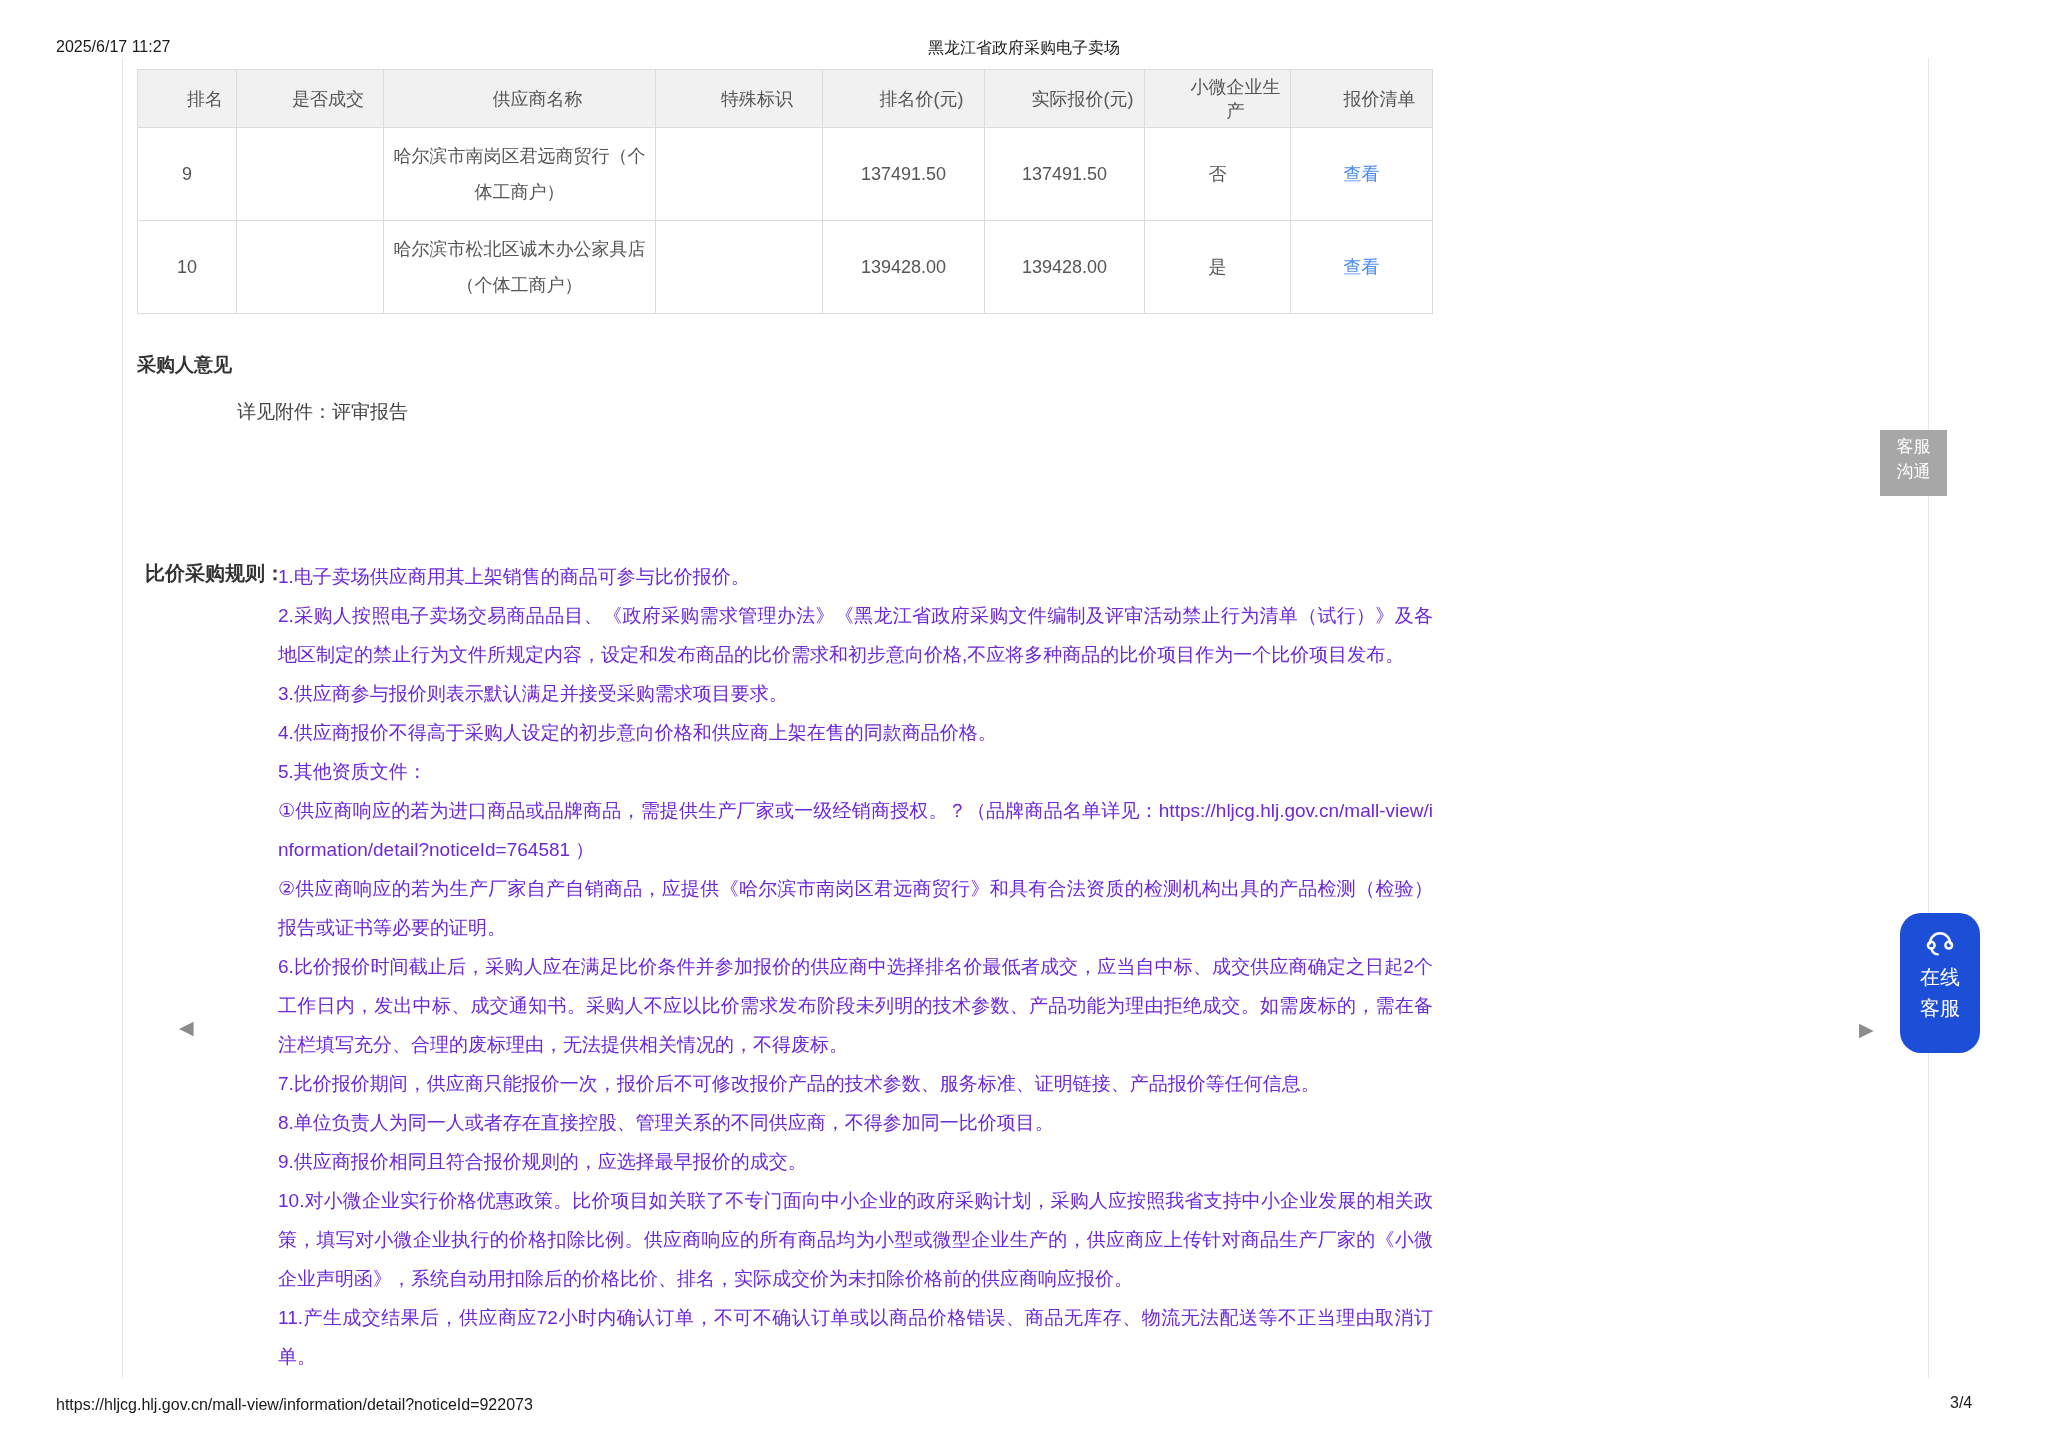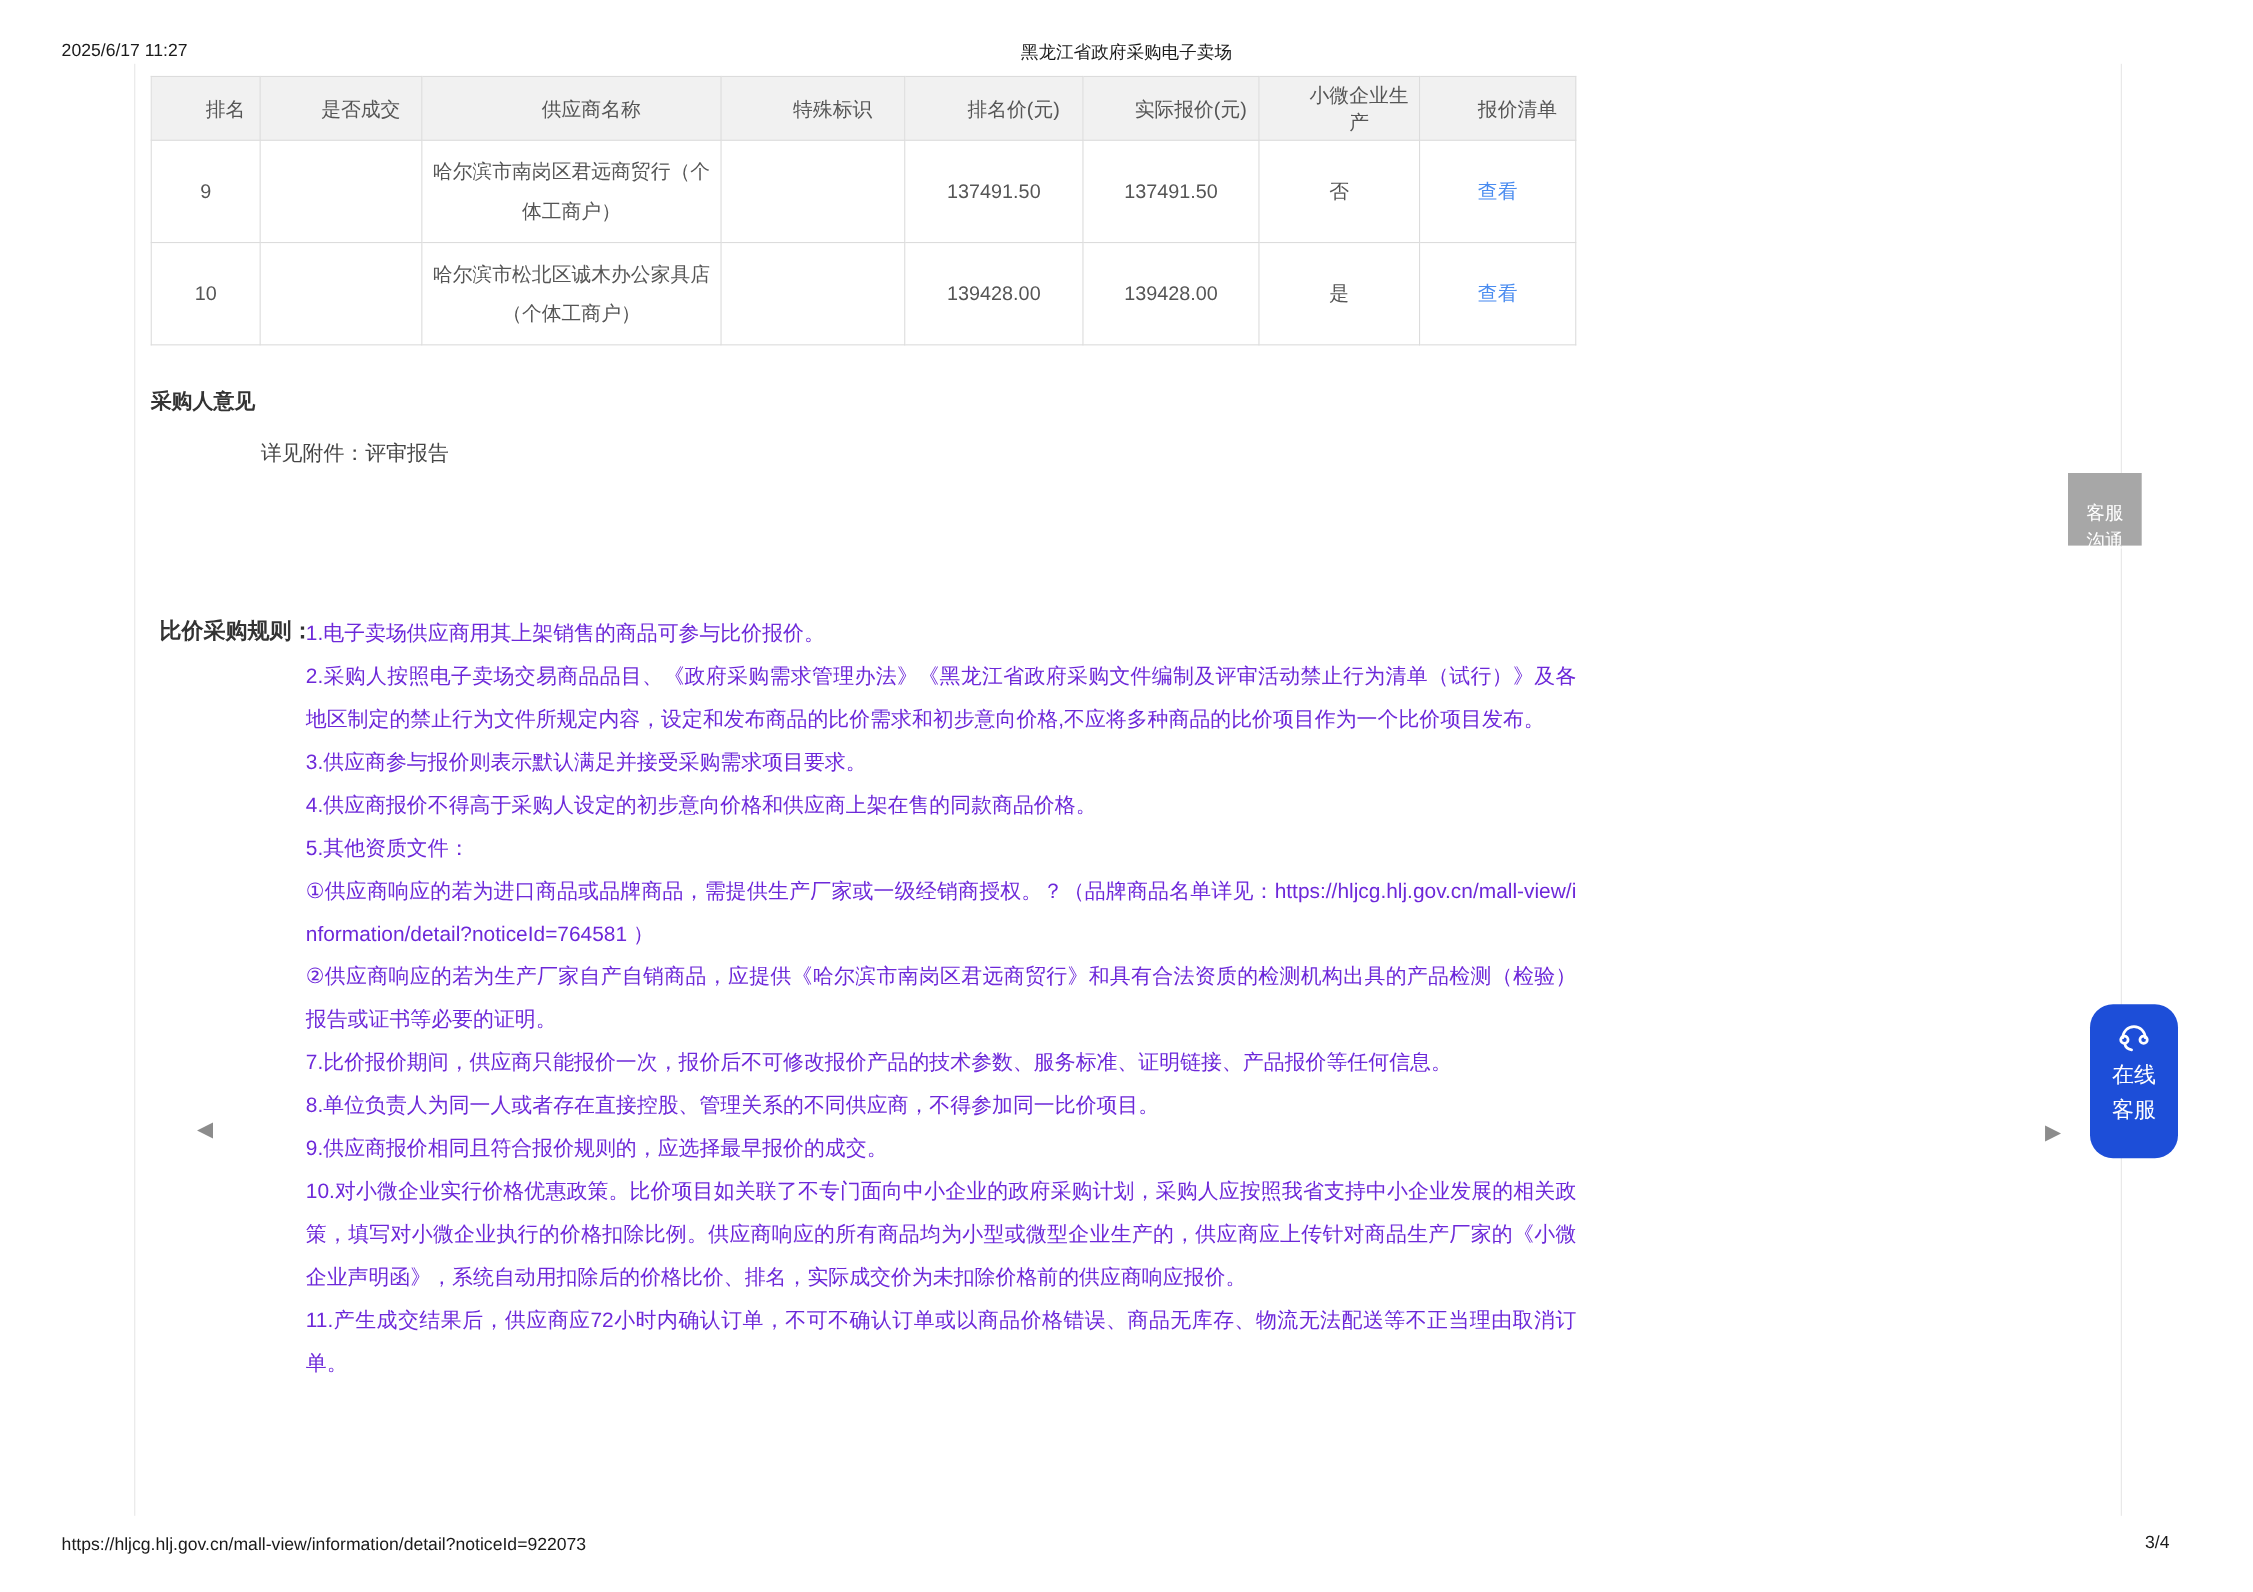--- a/index.html
+++ b/index.html
@@ -26,21 +26,21 @@
   col.c1{width:99px} col.c2{width:147px} col.c3{width:272px} col.c4{width:167px}
   col.c5{width:162px} col.c6{width:160px} col.c7{width:146px} col.c8{width:142px}
   a.view-link { color:#4a8cf0; text-decoration:none; cursor:pointer; }
 
   
   .op-heading { position:absolute; left:137px; top:352px; font-size:19px; font-weight:bold; color:#333; }
   .op-content { position:absolute; left:237px; top:399px; font-size:19px; color:#454545; }
 
   
   .chat-btn { position:absolute; left:1880px; top:430px; width:67px; height:66px; background:#a7a7a7;
-              color:#fff; font-size:17px; line-height:25px; text-align:center; padding-top:24px; cursor:pointer; z-index:5; }
+              color:#fff; font-size:17px; line-height:25px; text-align:center; padding-top:4px; cursor:pointer; z-index:5; }
   .online-btn { position:absolute; left:1900px; top:913px; width:80px; height:140px; background:#1d4ed8;
                 color:#fff; text-align:center; cursor:pointer; z-index:5;border-radius:21px; }
   .online-btn svg { margin-top:13px; }
   .online-btn .lbl { font-size:20px; line-height:31px; }
 
   
   .rules-heading { position:absolute; left:145px; top:560px; font-size:20px; font-weight:bold; color:#333; }
   .rules-body { position:absolute; left:278px; top:557px; width:1155px; font-size:19px; line-height:39px;
                 color:#6d28d9; text-align:justify; word-break:break-all; }
   .rules-body p { margin:0; }
@@ -117,20 +117,21 @@
 
   <div class="rules-heading">比价采购规则：</div>
   <div class="rules-body">
     <p>1.电子卖场供应商用其上架销售的商品可参与比价报价。</p>
     <p>2.采购人按照电子卖场交易商品品目、《政府采购需求管理办法》《黑龙江省政府采购文件编制及评审活动禁止行为清单（试行）》及各地区制定的禁止行为文件所规定内容，设定和发布商品的比价需求和初步意向价格,不应将多种商品的比价项目作为一个比价项目发布。</p>
     <p>3.供应商参与报价则表示默认满足并接受采购需求项目要求。</p>
     <p>4.供应商报价不得高于采购人设定的初步意向价格和供应商上架在售的同款商品价格。</p>
     <p>5.其他资质文件：</p>
     <p>①供应商响应的若为进口商品或品牌商品，需提供生产厂家或一级经销商授权。？（品牌商品名单详见：https://hljcg.hlj.gov.cn/mall-view/information/detail?noticeId=764581 ）</p>
     <p>②供应商响应的若为生产厂家自产自销商品，应提供《哈尔滨市南岗区君远商贸行》和具有合法资质的检测机构出具的产品检测（检验）报告或证书等必要的证明。</p>
+    <p>6.比价报价时间截止后，采购人应在满足比价条件并参加报价的供应商中选择排名价最低者成交，应当自中标、成交供应商确定之日起2个工作日内，发出中标、成交通知书。采购人不应以比价需求发布阶段未列明的技术参数、产品功能为理由拒绝成交。如需废标的，需在备注栏填写充分、合理的废标理由，无法提供相关情况的，不得废标。</p>
     <p>7.比价报价期间，供应商只能报价一次，报价后不可修改报价产品的技术参数、服务标准、证明链接、产品报价等任何信息。</p>
     <p>8.单位负责人为同一人或者存在直接控股、管理关系的不同供应商，不得参加同一比价项目。</p>
     <p>9.供应商报价相同且符合报价规则的，应选择最早报价的成交。</p>
     <p>10.对小微企业实行价格优惠政策。比价项目如关联了不专门面向中小企业的政府采购计划，采购人应按照我省支持中小企业发展的相关政策，填写对小微企业执行的价格扣除比例。供应商响应的所有商品均为小型或微型企业生产的，供应商应上传针对商品生产厂家的《小微企业声明函》，系统自动用扣除后的价格比价、排名，实际成交价为未扣除价格前的供应商响应报价。</p>
     <p>11.产生成交结果后，供应商应72小时内确认订单，不可不确认订单或以商品价格错误、商品无库存、物流无法配送等不正当理由取消订单。</p>
   </div>
 
   <span class="arrow prev">◀</span>
   <span class="arrow next">▶</span>
 

